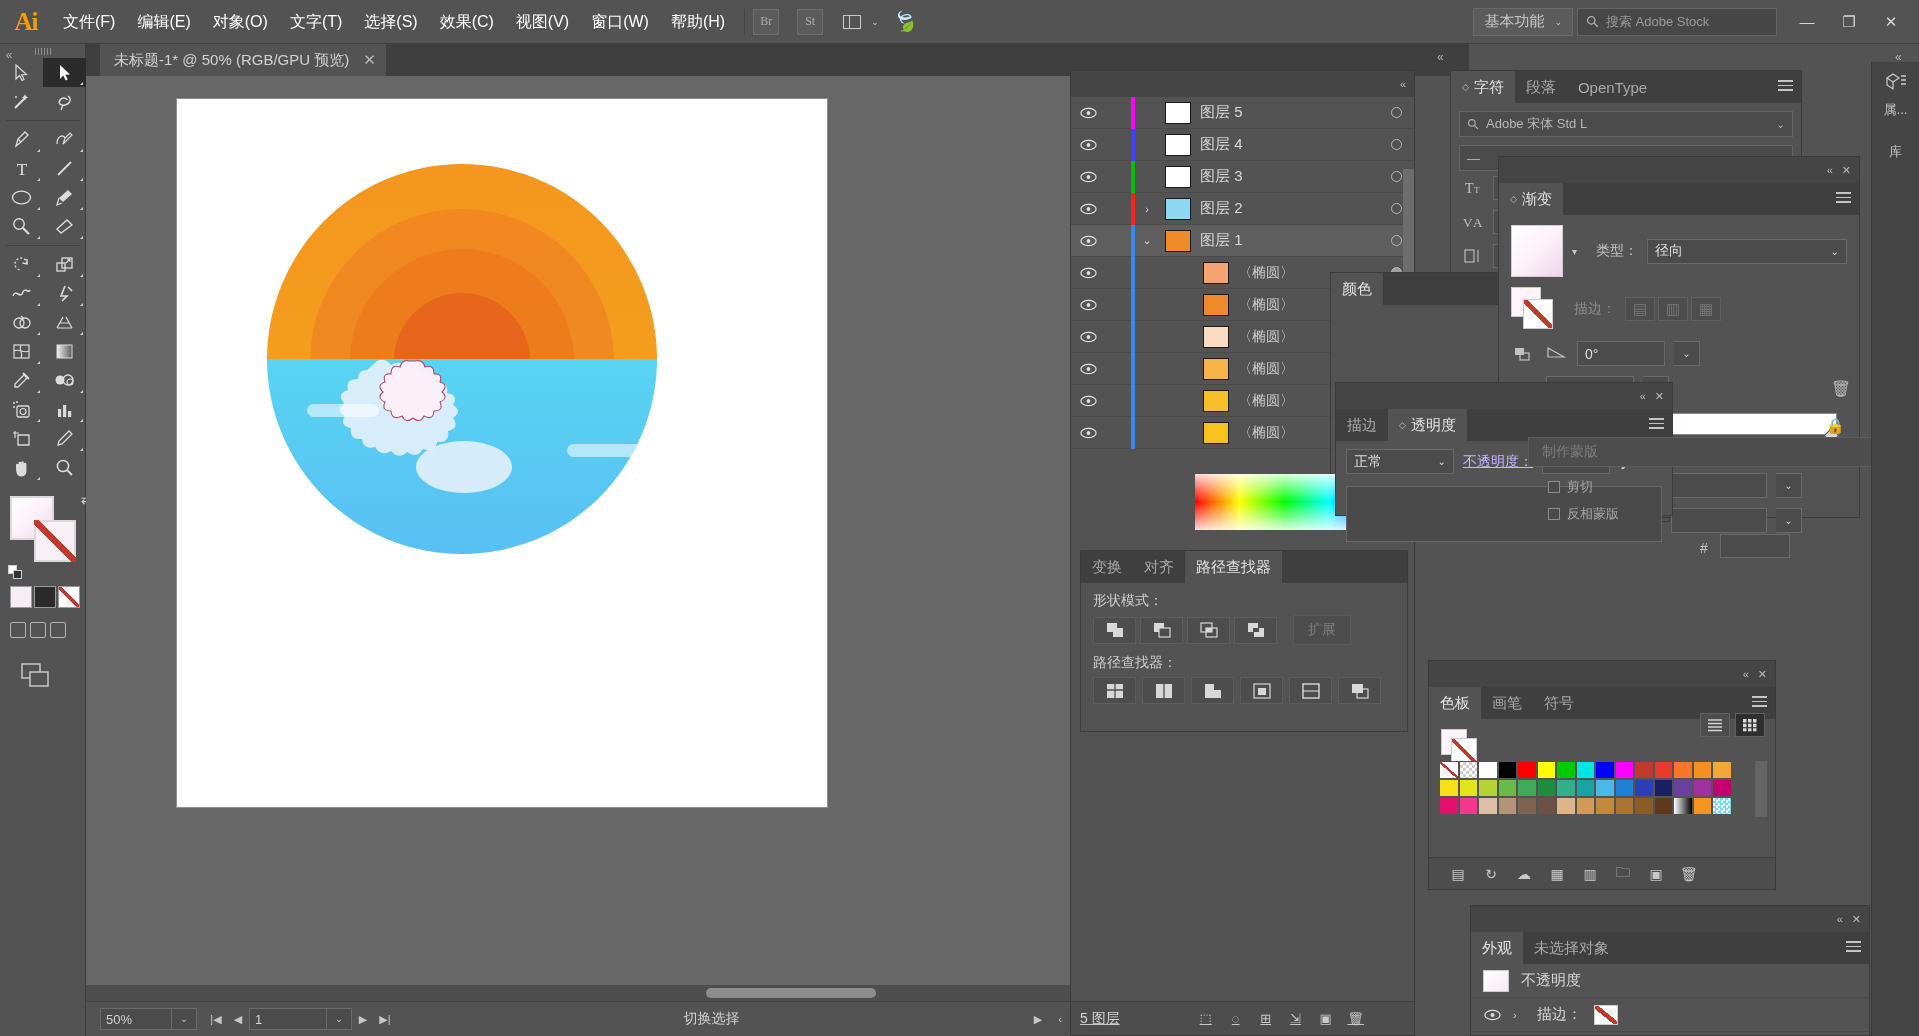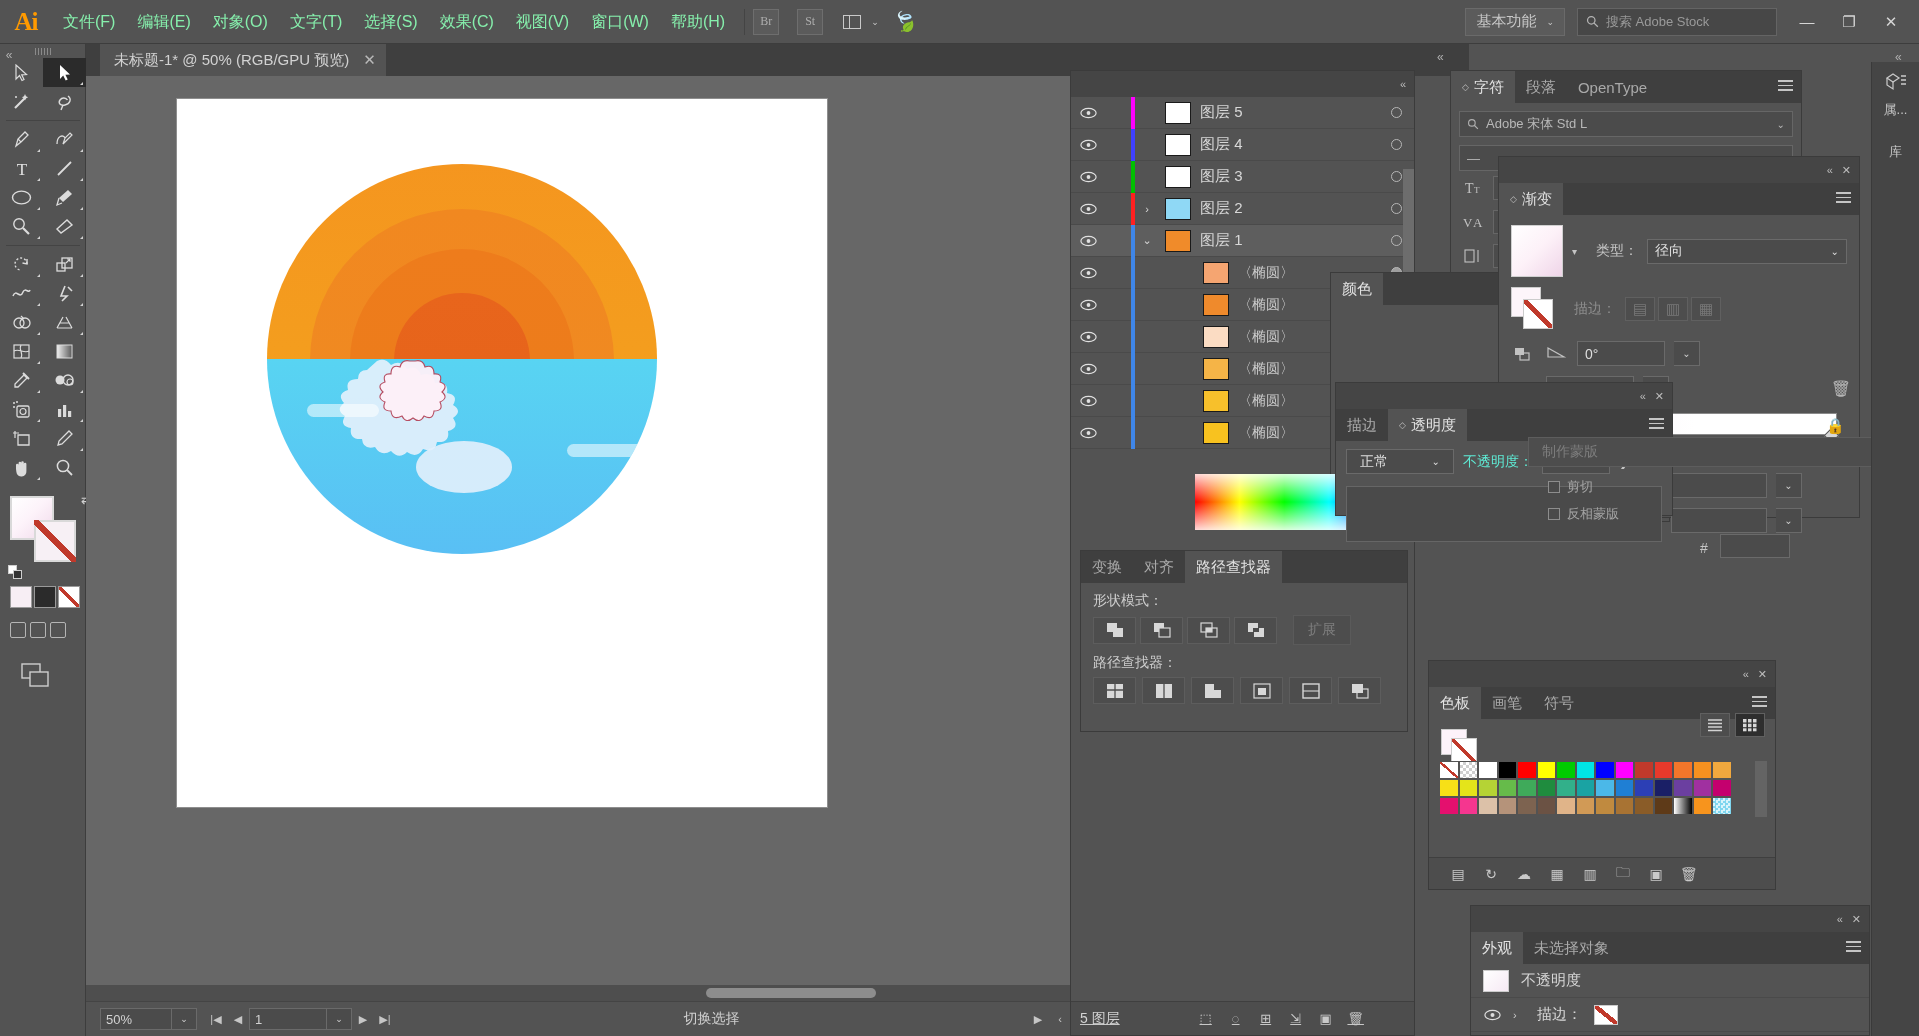--- a/index.html
+++ b/index.html
@@ -5,32 +5,32 @@
   * { box-sizing: border-box; margin:0; padding:0; }
   html,body { width:1919px; height:1036px; overflow:hidden; background:#535353;
     font-family:"Liberation Sans","DejaVu Sans",sans-serif; color:#c8c8c8; }
   .app { position:relative; width:1919px; height:1036px; }
 
   
   .menubar { position:absolute; left:0; top:0; width:1919px; height:44px;
     background:#535353; display:flex; align-items:center; border-bottom:1px solid #3d3d3d; }
   .ai-logo { width:52px; height:44px; display:flex; align-items:center; justify-content:center;
     font-size:25px; font-weight:bold; color:#ff9a00; font-family:"Liberation Serif",serif; letter-spacing:-1px;}
-  .menu-item { padding:0 11px; height:44px; line-height:44px; font-size:16px; color:#86efac; cursor:default; white-space:nowrap;}
+  .menu-item { padding:0 11px; height:44px; line-height:44px; font-size:16px; color:#ffffff; cursor:default; white-space:nowrap;}
   .mb-sep { width:1px; height:26px; background:#444; margin:0 8px; }
   .sq-btn { width:26px; height:26px; border:1px solid #6e6e6e; background:#5b5b5b; display:flex;
     align-items:center; justify-content:center; font-size:12px; color:#adadad; font-family:"Liberation Serif",serif; }
   .arrange-btn { width:30px;height:24px; display:flex;align-items:center;justify-content:center; }
   .arrange-glyph { width:18px; height:14px; border:1.5px solid #c9c9c9; display:flex;}
   .arrange-glyph i { display:block; width:6px; border-right:1.5px solid #c9c9c9; }
   .chev { font-size:9px; margin-left:4px; color:#c9c9c9; }
   .leaf { margin-left:14px; font-size:20px; color:#cfcfcf; transform:rotate(-20deg);}
   .spacer { flex:1; }
   .workspace-btn { display:flex; align-items:center; gap:6px; padding:4px 10px; height:28px; font-size:15px;
-    background:#5b5b5b; border:1px solid #6a6a6a; margin-right:12px;}
+    background:#5b5b5b; border:1px solid #6a6a6a; margin-right:4px;}
   .stock-search { display:flex; align-items:center; gap:7px; width:200px; height:28px; background:#474747;
     border:1px solid #646464; padding:0 8px; font-size:13px; color:#9a9a9a; margin-right:10px;}
   .wbtns { display:flex; align-items:center; gap:2px; margin-right:8px;}
   .wbtn { width:40px;height:40px; display:flex;align-items:center;justify-content:center; font-size:15px; color:#d6d6d6;}
 
   
   .toolbar { position:absolute; left:0; top:44px; width:86px; height:992px; background:#535353; border-right:1px solid #3d3d3d;}
   .tb-grip { height:14px; display:flex; align-items:center; justify-content:center; gap:2px;}
   .tb-grip b { width:1px;height:7px;background:#8a8a8a;display:block;}
   .tgrid { display:grid; grid-template-columns:43px 43px; }
@@ -155,22 +155,22 @@
   .gd-bar { height:22px; border:1px solid #8a8a8a;
     background:linear-gradient(to right,#f7eef6 0%,#ffffff 55%,#ffffff 100%);}
   .gd-stop { position:absolute; width:11px;height:11px; background:#d8d8d8; border:1px solid #555;
     transform:rotate(45deg); bottom:-6px;}
   .gd-mid { position:absolute; top:-11px; width:9px;height:9px;background:#d0d0d0;transform:rotate(45deg);}
 
   
   .transp { left:1335px; top:382px; width:338px; height:134px; }
   .tp-row { display:flex; align-items:center; gap:9px; padding:8px 10px;}
   .tp-mode { width:108px;height:25px;background:#4b4b4b;border:1px solid #6a6a6a;
-    display:flex;align-items:center;justify-content:space-between;padding:0 13px;font-size:14px;color:#dedede;}
-  .tp-opa { font-size:14px;color:#5eead4;}
+    display:flex;align-items:center;justify-content:space-between;padding:0 7px;font-size:14px;color:#dedede;}
+  .tp-opa { font-size:14px;color:#c4b5fd;text-decoration:underline;}
   .tp-val { width:68px;height:25px;background:#4b4b4b;border:1px solid #6a6a6a;
     display:flex;align-items:center;padding:0 6px;font-size:14px;color:#e0e0e0;}
   .tp-grid { margin:4px 10px; height:56px; border:1px solid #666; background:#4a4a4a;}
   .tp-makemask { position:absolute; right:18px; top:58px; font-size:14px; color:#7d7d7d;
     background:#4d4d4d; border:1px solid #5d5d5d; padding:5px 13px;}
   .tp-chk { position:absolute; right:22px; font-size:13px; color:#a5a5a5; display:flex; align-items:center; gap:7px;}
   .chkbox { width:12px;height:12px;border:1px solid #8d8d8d;background:#4a4a4a;}
 
   
   .pathfinder { left:1080px; top:550px; width:328px; height:182px; }

